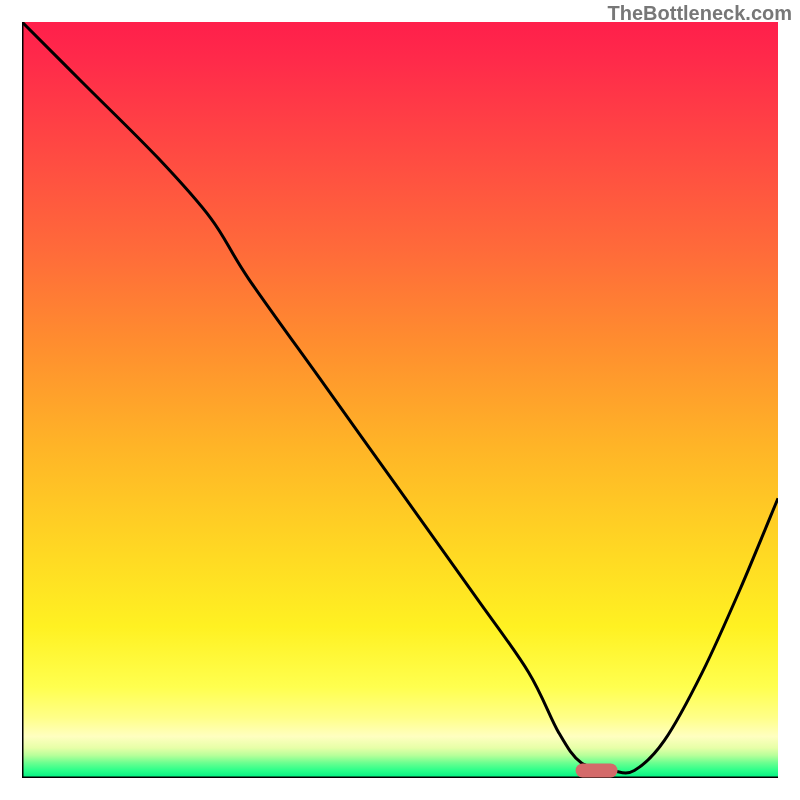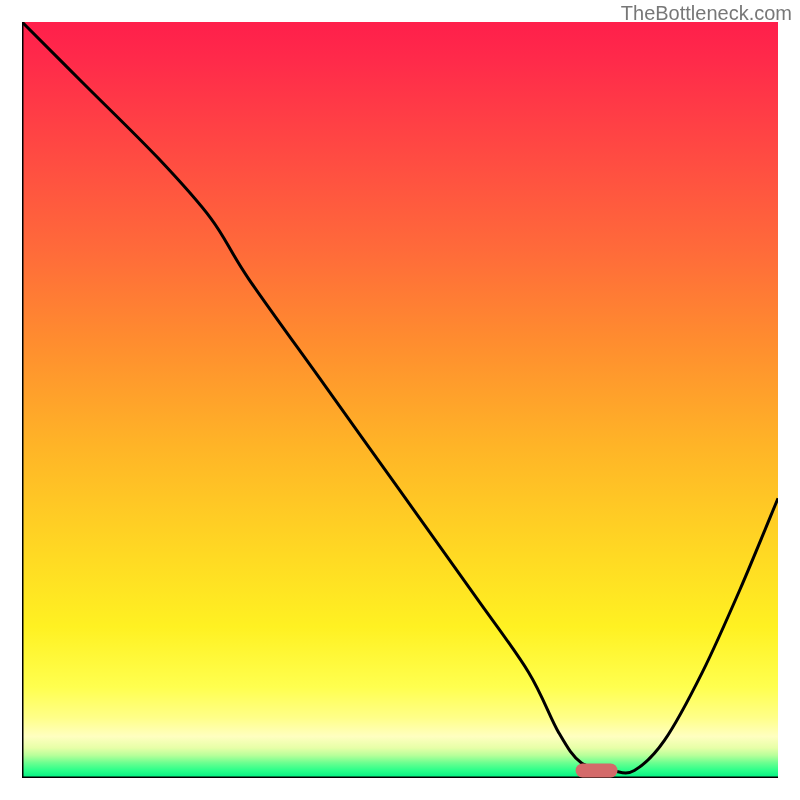--- a/index.html
+++ b/index.html
@@ -9,21 +9,21 @@
     height: 800px;
     position: relative;
     font-family: Arial, Helvetica, sans-serif;
     background: #ffffff;
   }
   .watermark {
     position: absolute;
     top: 2px;
     right: 8px;
     font-size: 20px;
-    font-weight: normal;
+    font-weight: bold;
     color: #777;
     z-index: 10;
   }
   .plot-area {
     position: absolute;
     left: 22px;
     top: 22px;
     width: 756px;
     height: 756px;
     overflow: hidden;

